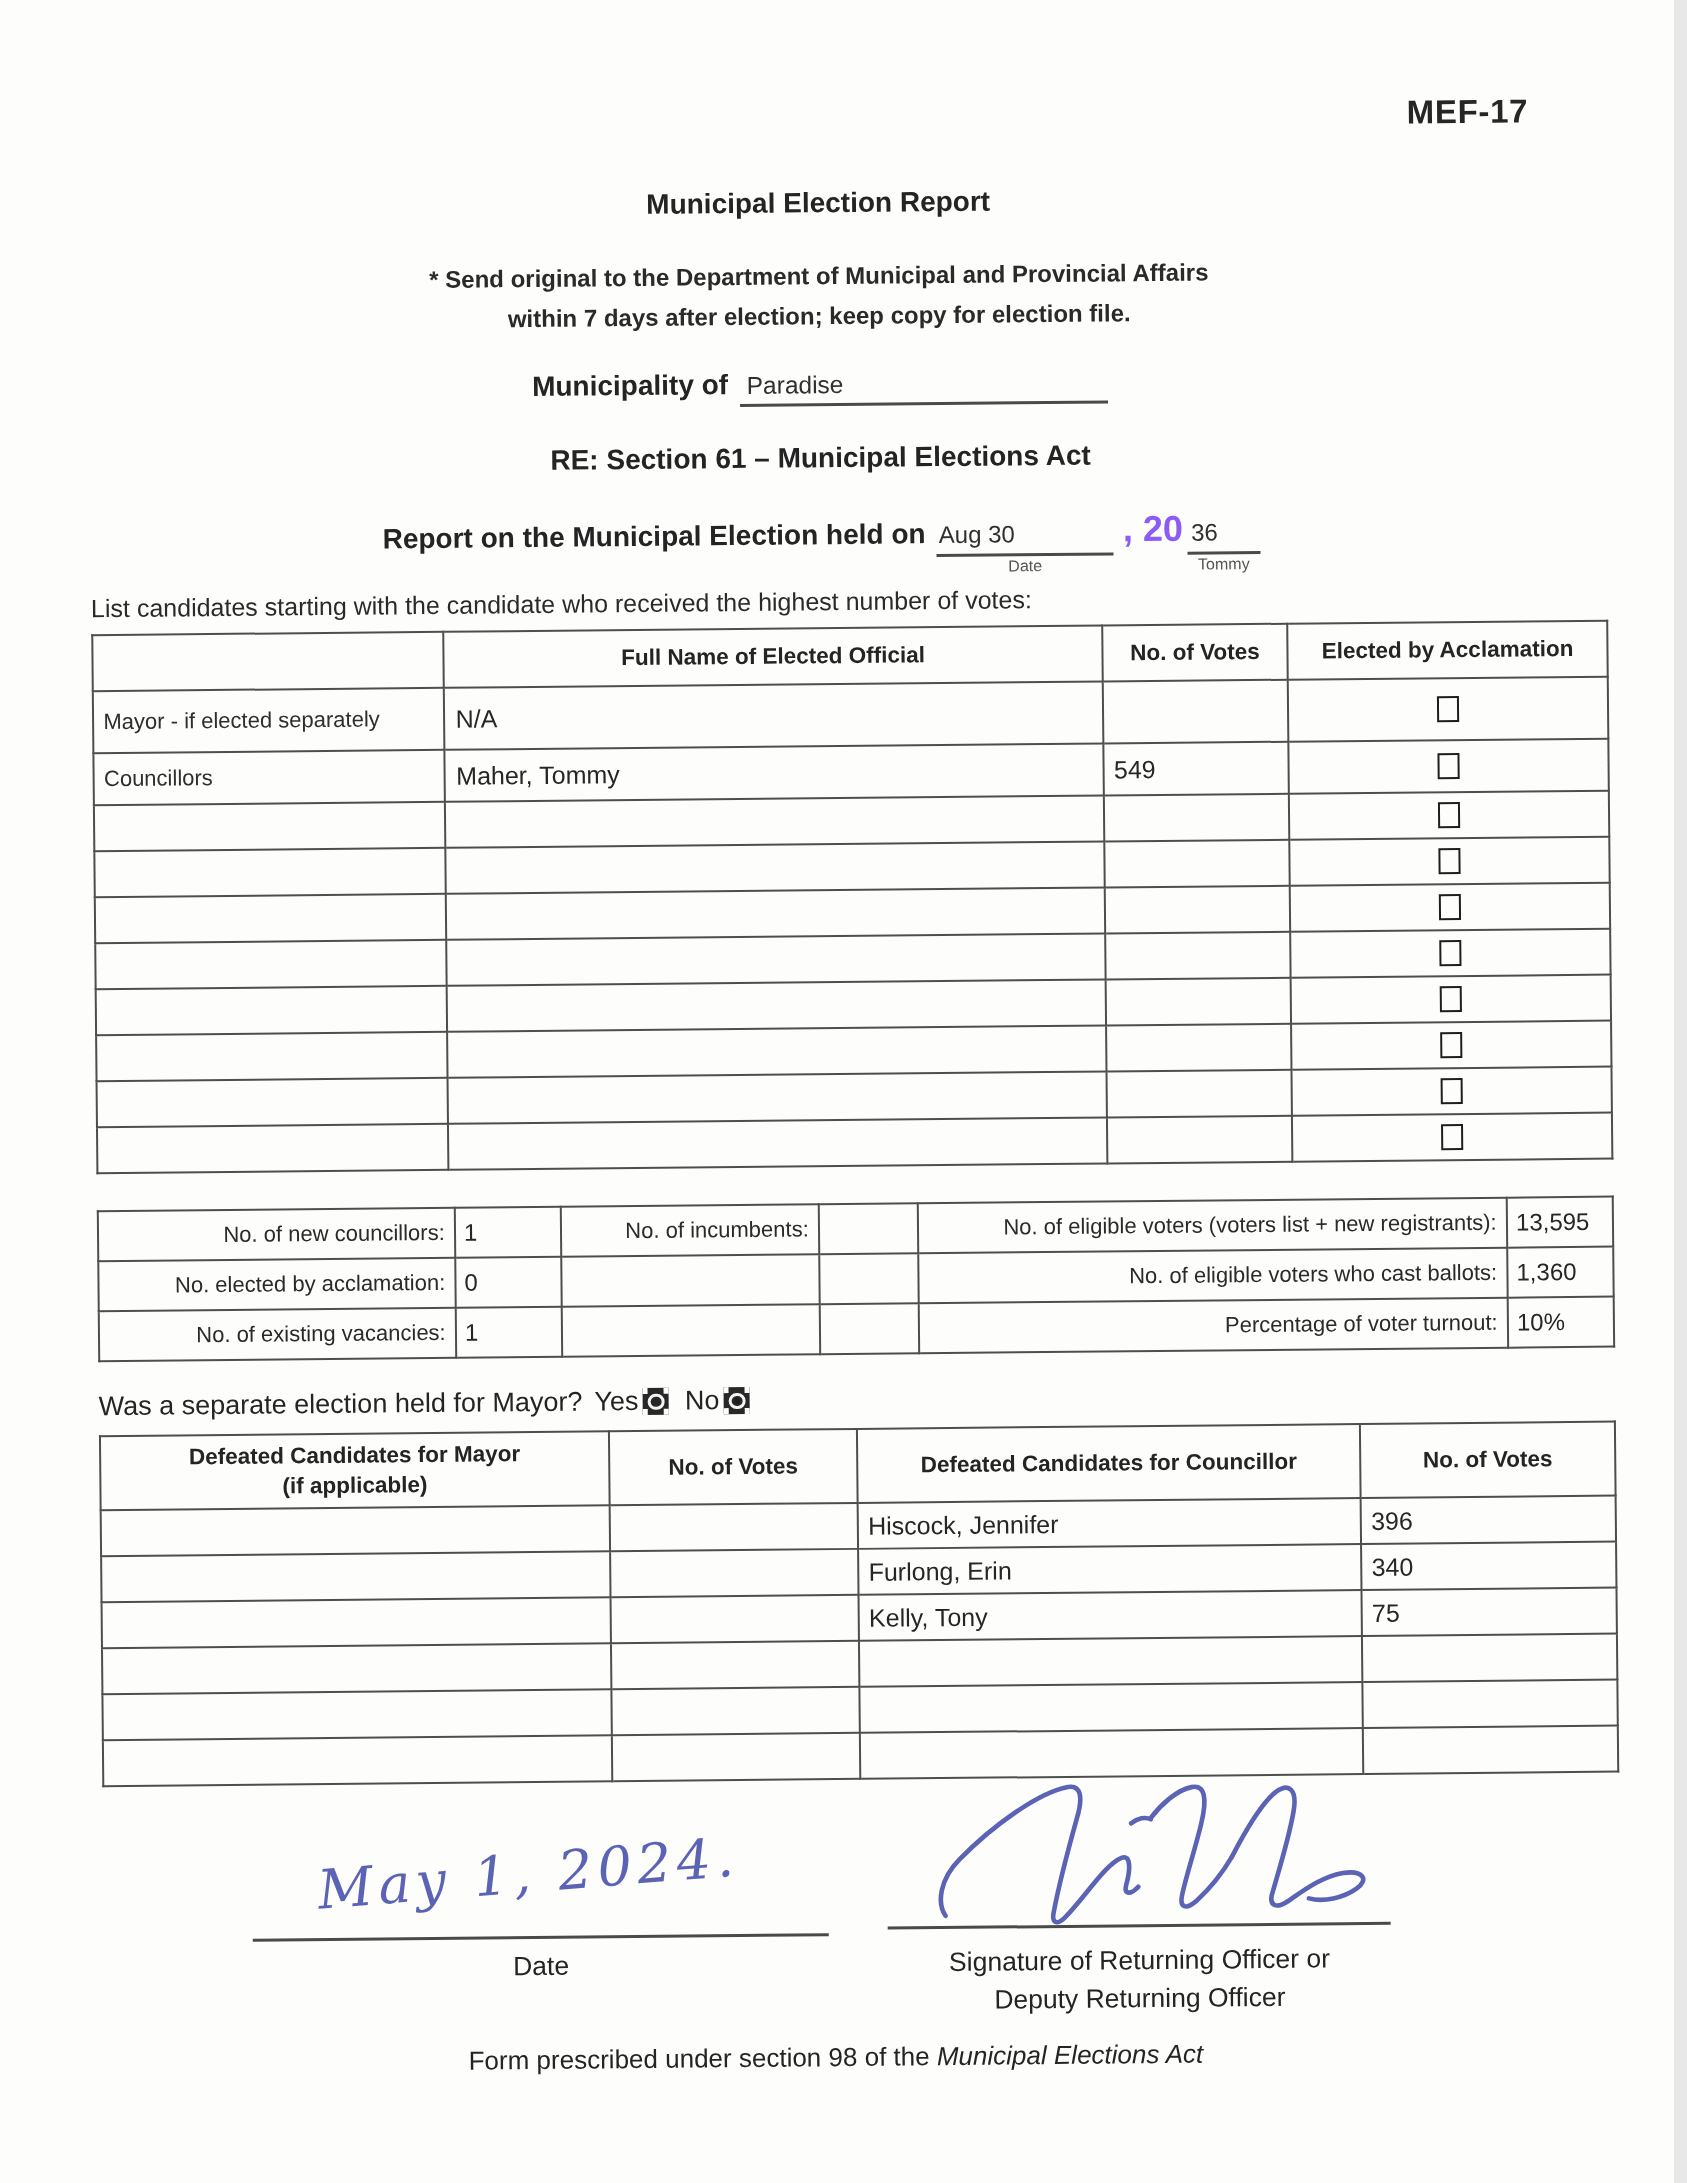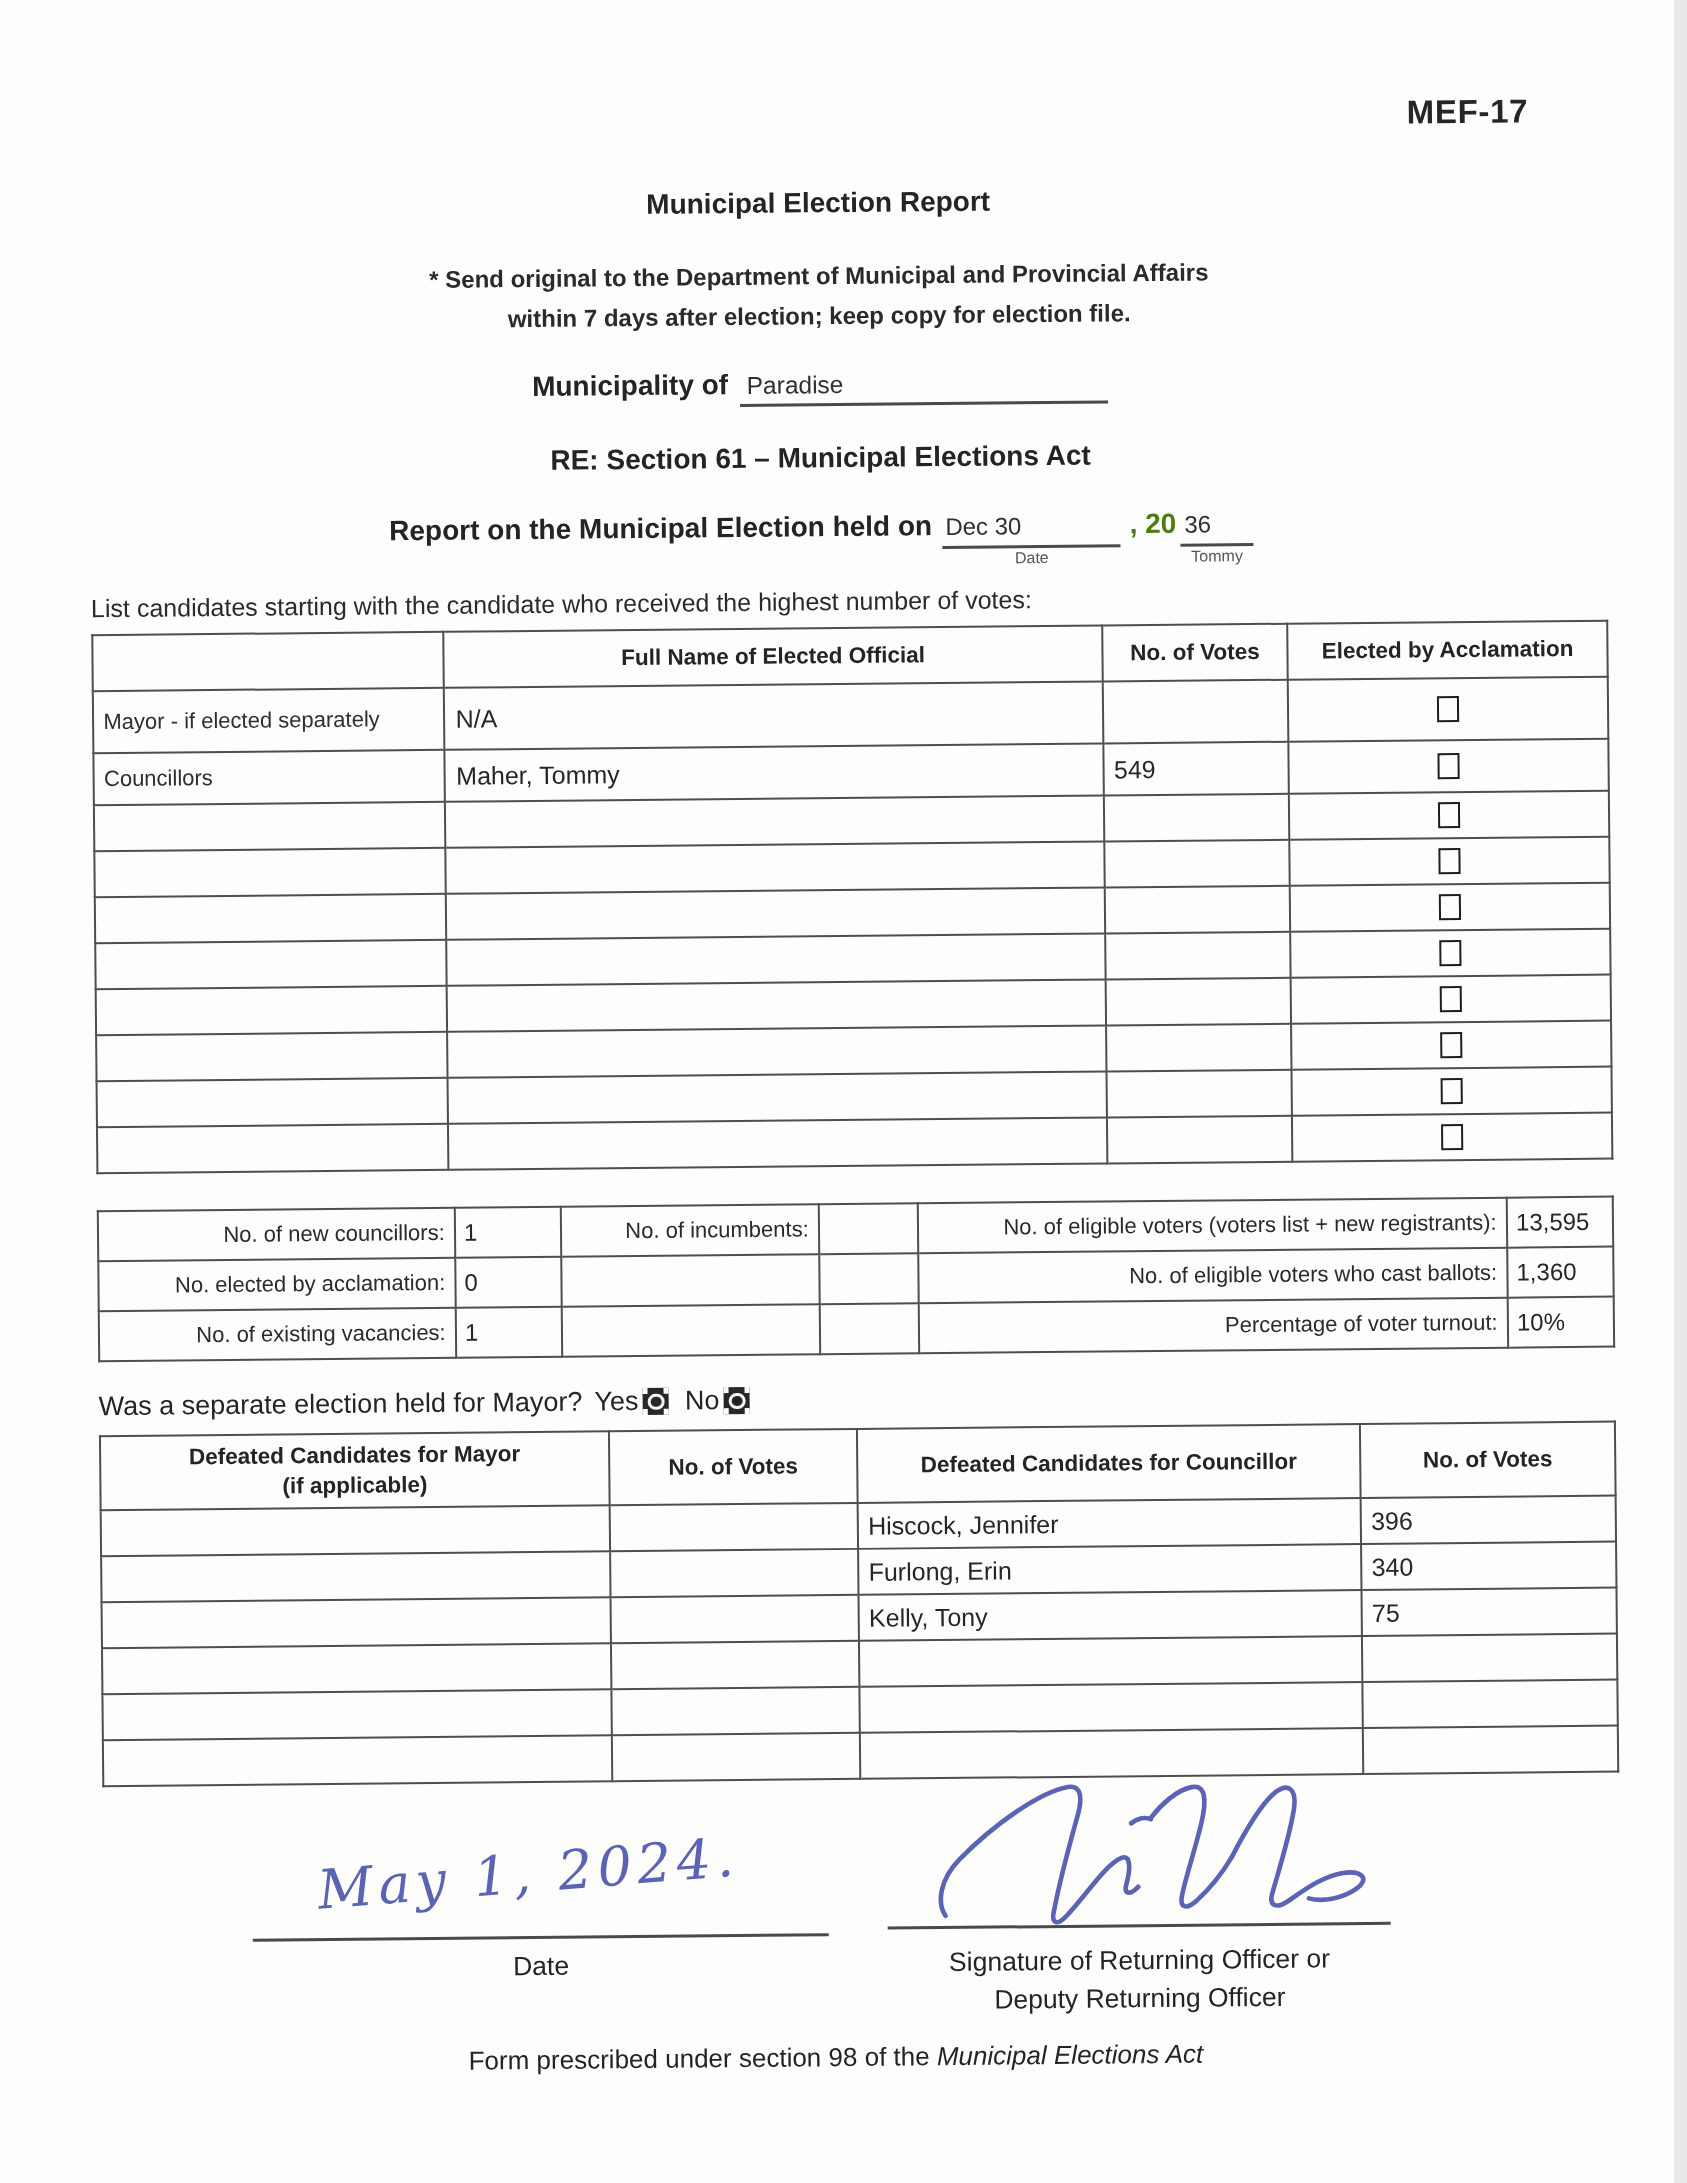--- a/index.html
+++ b/index.html
@@ -18,21 +18,21 @@
   .muni-value{display:inline-block;width:361px;margin-left:12px;border-bottom:3.3px solid #4a4a4a;
               font-size:24.5px;color:#303030;padding:0 0 4px 6.6px;}
 
   .re-line{position:absolute;top:442px;left:0;width:1654px;text-align:center;font-size:28px;font-weight:bold;color:#242424;}
 
   .report-row{position:absolute;top:511px;left:0;width:1654px;display:flex;justify-content:center;align-items:baseline;}
   .report-prefix{font-size:28px;font-weight:bold;color:#242424;}
   .blank{position:relative;display:inline-block;border-bottom:3.3px solid #4a4a4a;}
   .blank .caption{position:absolute;left:0;right:0;top:37px;text-align:center;font-size:16px;color:#555;}
   .date-blank{width:175px;margin-left:10.6px;font-size:24px;color:#303030;padding:0 0 5.3px 2.6px;}
-  .comma20{font-size:28px;font-weight:bold;color:#4d7c0f;margin:0 4px 0 9.3px;}
+  .comma20{font-size:36px;font-weight:bold;color:#8b5cf6;margin:0 4px 0 9.3px;}
   .year-blank{width:69px;font-size:24px;color:#303030;padding:0 0 5.3px 4px;}
 
   .list-intro{position:absolute;top:587px;left:96px;font-size:25px;color:#2a2a2a;}
 
   table{border-collapse:collapse;table-layout:fixed;background:transparent;}
   td,th{border:2px solid #4e4e4e;overflow:hidden;}
 
   .cand-table{position:absolute;top:627px;left:96px;width:1515px;border:2.6px solid #404040;}
   .cand-table th{font-size:22.5px;font-weight:bold;color:#242424;text-align:center;}
   .cand-table td.role{font-size:22px;color:#2e2e2e;padding-left:9.3px;text-align:left;}
@@ -84,21 +84,21 @@
   <div class="muni-row">
     <span class="muni-label">Municipality of</span>
     <span class="muni-value">Paradise</span>
   </div>
 
   <div class="re-line">RE: Section 61 – Municipal Elections Act</div>
 
   <div class="report-row">
     <span class="report-prefix">Report on the Municipal Election held on</span>
     <span class="blank date-blank">
-      <span>Dec 30</span>
+      <span>Aug 30</span>
       <span class="caption">Date</span>
     </span>
     <span class="comma20">, 20</span>
     <span class="blank year-blank">
       <span>36</span>
       <span class="caption">Tommy</span>
     </span>
   </div>
 
   <div class="list-intro">List candidates starting with the candidate who received the highest number of votes:</div>

